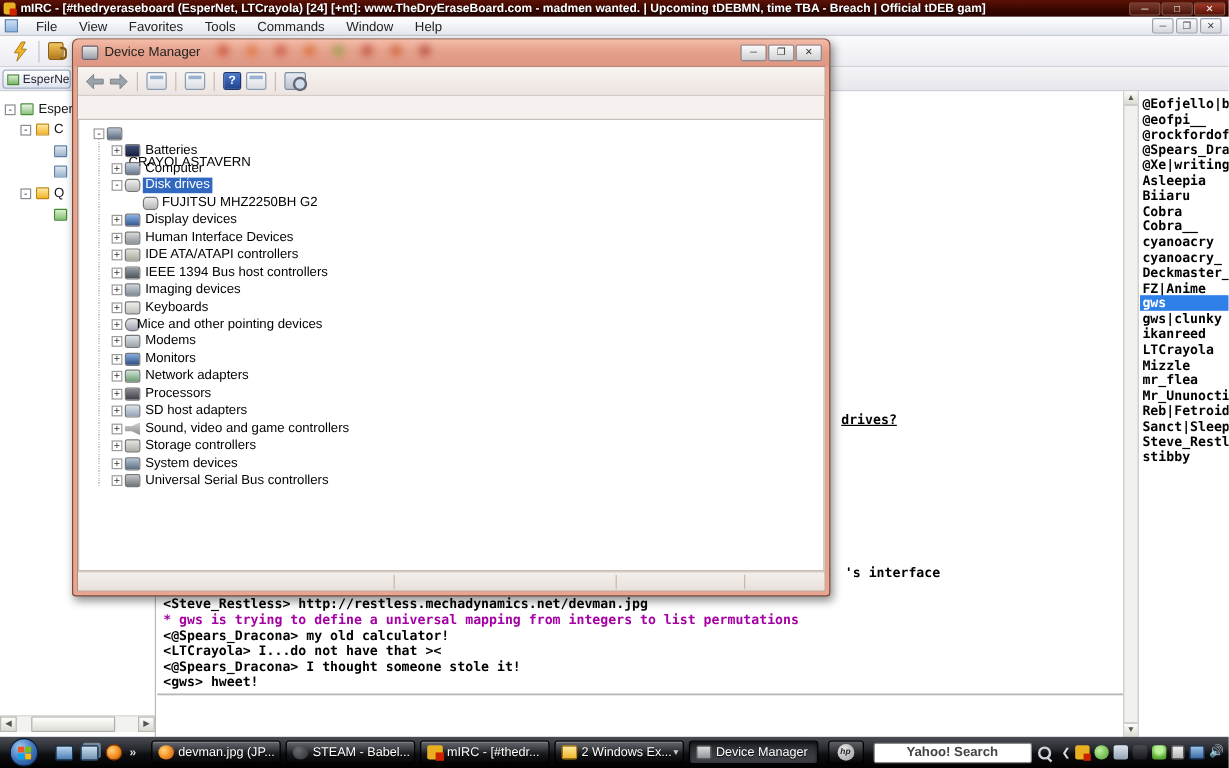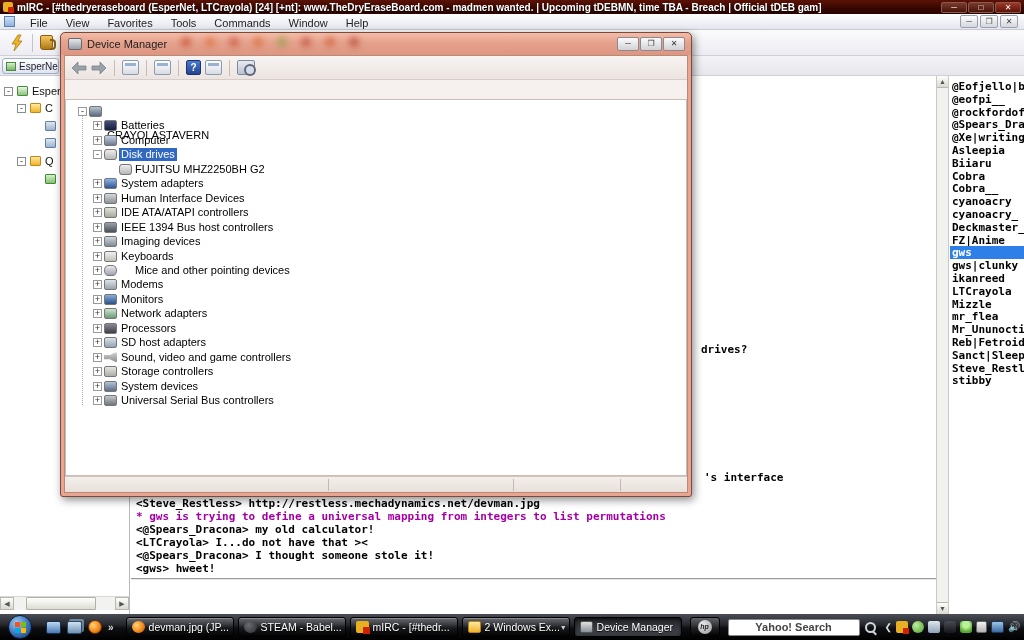--- a/index.html
+++ b/index.html
@@ -253,21 +253,21 @@
   <div class="tb-hscroll">
     <div class="tb-hs-btn">◀</div>
     <div class="tb-hs-track">
       <div class="tb-hs-thumb"></div>
     </div>
     <div class="tb-hs-btn">▶</div>
   </div>
 </div>
 
 <div class="mirc-chat">
-  <span class="chat-line" style="left:570px; top:267px;">drives?</span>
+  <span class="chat-line" style="left:570px; top:267px;text-decoration:underline;">drives?</span>
   <span class="chat-line" style="left:573px; top:395px;">'s interface</span>
   <div id="chat-lines">
       <span class="chat-line" style="left: 5px; top: 421px;">&lt;Steve_Restless&gt; http://restless.mechadynamics.net/devman.jpg</span>
       <span class="chat-line action" style="left: 5px; top: 434px;">* gws is trying to define a universal mapping from integers to list permutations</span>
       <span class="chat-line" style="left: 5px; top: 447px;">&lt;@Spears_Dracona&gt; my old calculator!</span>
       <span class="chat-line" style="left: 5px; top: 460px;">&lt;LTCrayola&gt; I...do not have that &gt;&lt;</span>
       <span class="chat-line" style="left: 5px; top: 473px;">&lt;@Spears_Dracona&gt; I thought someone stole it!</span>
       <span class="chat-line" style="left: 5px; top: 486px;">&lt;gws&gt; hweet!</span>
     </div>
   <div class="chat-marker" style="top:502px;"></div>
@@ -373,21 +373,21 @@
               <div class="dm-ico ico-disk" style="left: 38px;"></div>
               <span class="dm-lbl selected" style="left: 53px;">Disk drives</span>
             </div>
             <div class="dm-row" style="top: 62.8px;">
               <div class="dm-ico ico-disk" style="left: 53px;"></div>
               <span class="dm-lbl" style="left: 67px;">FUJITSU MHZ2250BH G2</span>
             </div>
             <div class="dm-row" style="top: 77.25px;">
               <div class="dm-exp" style="left: 27px;">+</div>
               <div class="dm-ico ico-display" style="left: 38px;"></div>
-              <span class="dm-lbl" style="left: 53px;">System adapters</span>
+              <span class="dm-lbl" style="left: 53px;">Display devices</span>
             </div>
             <div class="dm-row" style="top: 91.7px;">
               <div class="dm-exp" style="left: 27px;">+</div>
               <div class="dm-ico ico-hid" style="left: 38px;"></div>
               <span class="dm-lbl" style="left: 53px;">Human Interface Devices</span>
             </div>
             <div class="dm-row" style="top: 106.15px;">
               <div class="dm-exp" style="left: 27px;">+</div>
               <div class="dm-ico ico-ide" style="left: 38px;"></div>
               <span class="dm-lbl" style="left: 53px;">IDE ATA/ATAPI controllers</span>
@@ -403,21 +403,21 @@
               <span class="dm-lbl" style="left: 53px;">Imaging devices</span>
             </div>
             <div class="dm-row" style="top: 149.5px;">
               <div class="dm-exp" style="left: 27px;">+</div>
               <div class="dm-ico ico-keyboard" style="left: 38px;"></div>
               <span class="dm-lbl" style="left: 53px;">Keyboards</span>
             </div>
             <div class="dm-row" style="top: 163.95px;">
               <div class="dm-exp" style="left: 27px;">+</div>
               <div class="dm-ico ico-mouse" style="left: 38px;"></div>
-              <span class="dm-lbl" style="left: 67px; text-align: right;">Mice and other pointing devices</span>
+              <span class="dm-lbl" style="left: 46px; text-align: right;">Mice and other pointing devices</span>
             </div>
             <div class="dm-row" style="top: 178.4px;">
               <div class="dm-exp" style="left: 27px;">+</div>
               <div class="dm-ico ico-modem" style="left: 38px;"></div>
               <span class="dm-lbl" style="left: 53px;">Modems</span>
             </div>
             <div class="dm-row" style="top: 192.85px;">
               <div class="dm-exp" style="left: 27px;">+</div>
               <div class="dm-ico ico-monitor" style="left: 38px;"></div>
               <span class="dm-lbl" style="left: 53px;">Monitors</span>

